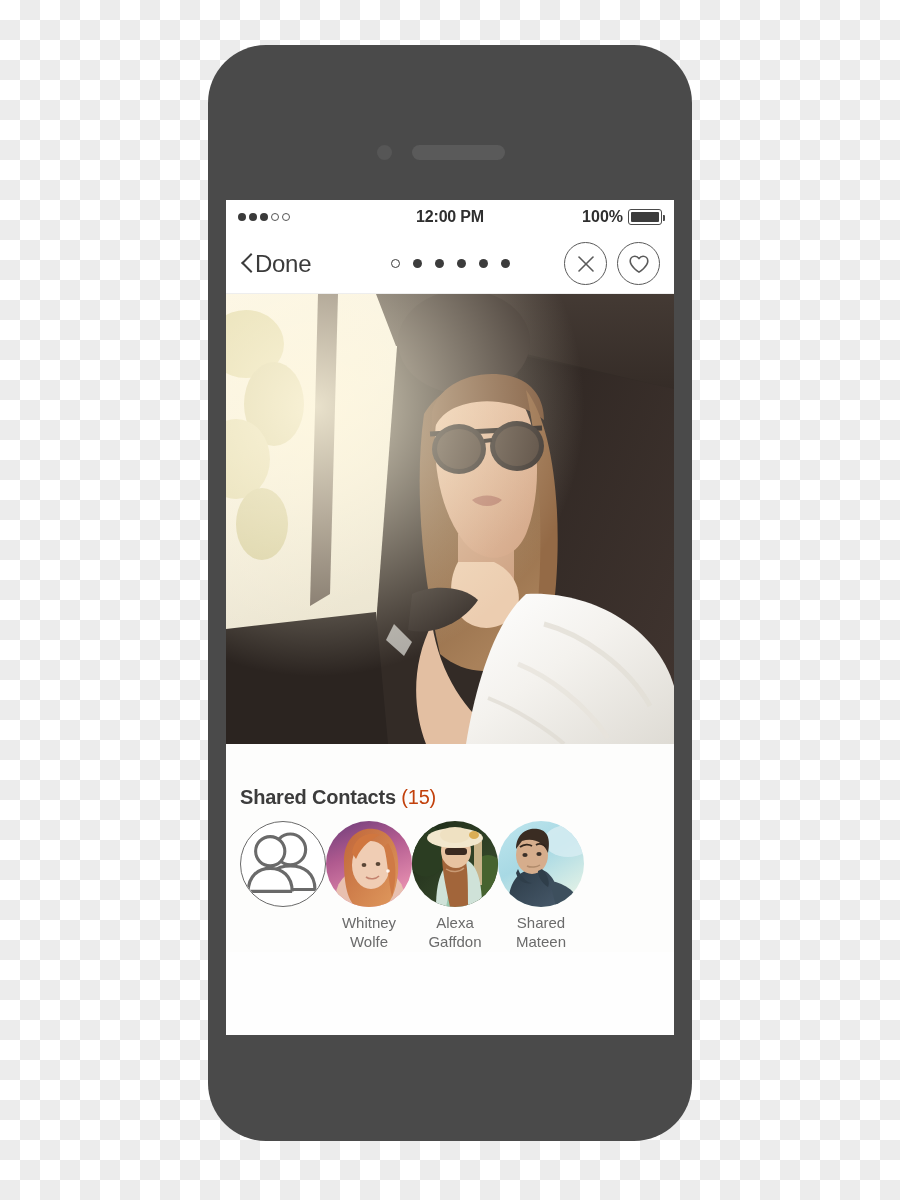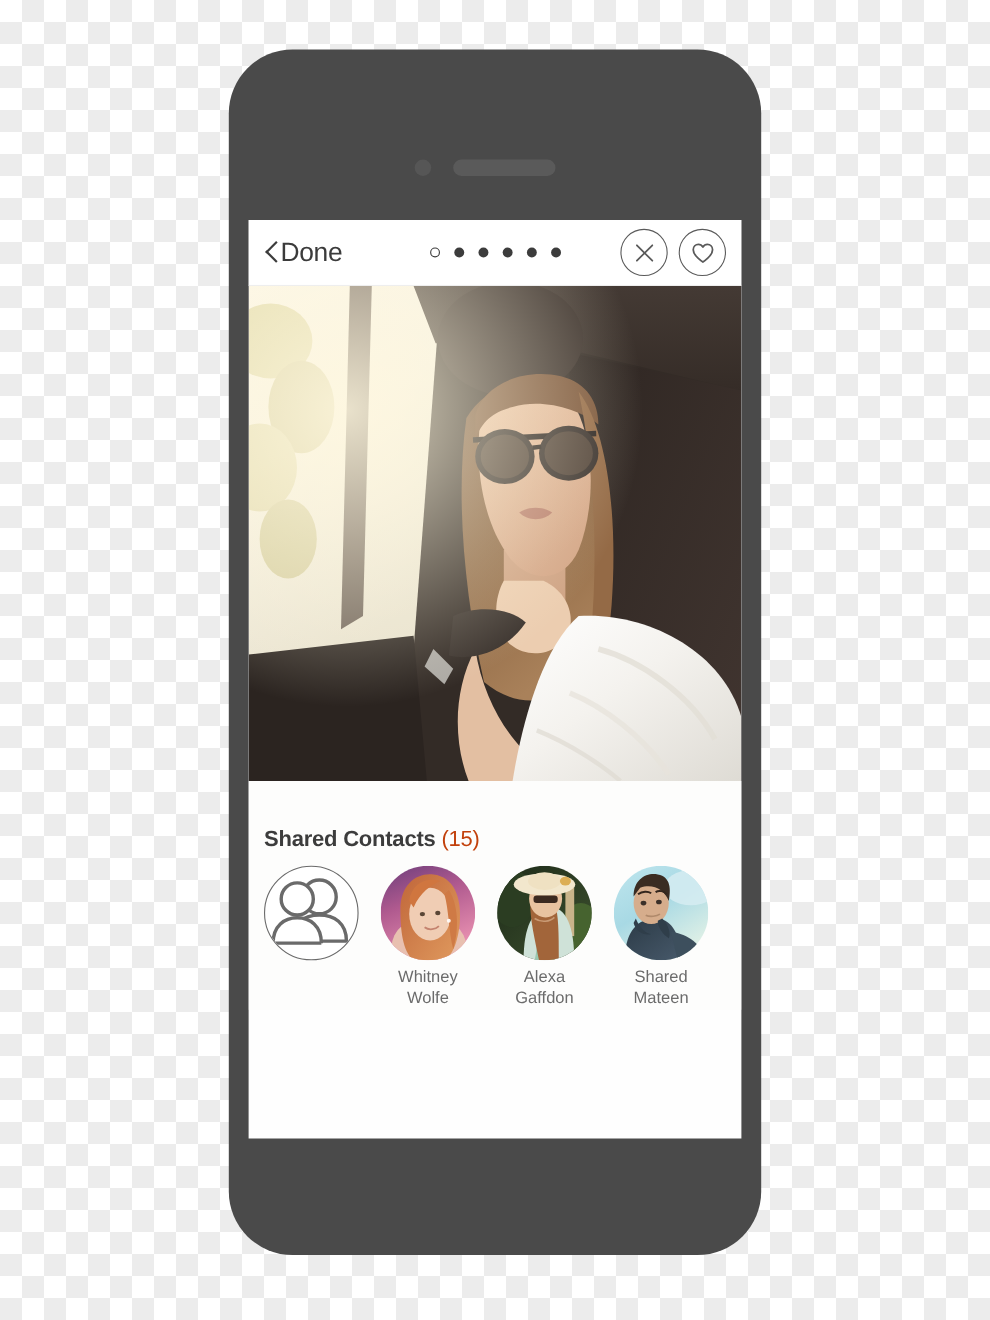--- a/index.html
+++ b/index.html
@@ -130,21 +130,21 @@
   .meta .act { font-size:14px; color:#a3a3a3; line-height:1.35; }
 
   .shared {
     margin-top:26px;
     font-size:20px; color:#3c3c3c; font-weight:bold; letter-spacing:-0.2px;
   }
   .shared .cnt { color:#c2410c; font-weight:normal; }
 
   .contacts {
     margin-top:12px;
-    display:flex; align-items:flex-start; gap:20px;
+    display:flex; align-items:flex-start; 
   }
   .contact { width:86px; text-align:center; cursor:pointer; }
   .avatar {
     width:86px; height:86px; border-radius:50%;
     overflow:hidden; position:relative;
   }
   .avatar svg { display:block; width:86px; height:86px; }
   .avatar.placeholder {
     border:1.4px solid #6a6a6a; background:#fff;
     display:flex; align-items:center; justify-content:center;
@@ -155,20 +155,36 @@
 </style>
 </head>
 <body>
 
 <div class="phone">
   <div class="cam"></div>
   <div class="speaker"></div>
 
   <div class="screen">
 
+    <div class="statusbar">
+      <div class="sig">
+        <i class="on"></i>
+          <i class="on"></i>
+          <i class="on"></i>
+          <i class="off"></i>
+          <i class="off"></i>
+      </div>
+      <div class="clock">12:00 PM</div>
+      <div class="batt-wrap">
+        <div class="batt-pct">100%</div>
+        <div class="batt">
+            <span></span>
+          </div>
+      </div>
+    </div>
 
     <div class="navbar">
       <div class="back">
         <span class="chev"></span>
         <span class="back-label">Done</span>
       </div>
 
       <div class="pager">
         <i class="active"></i>
         <i class="dot"></i>

